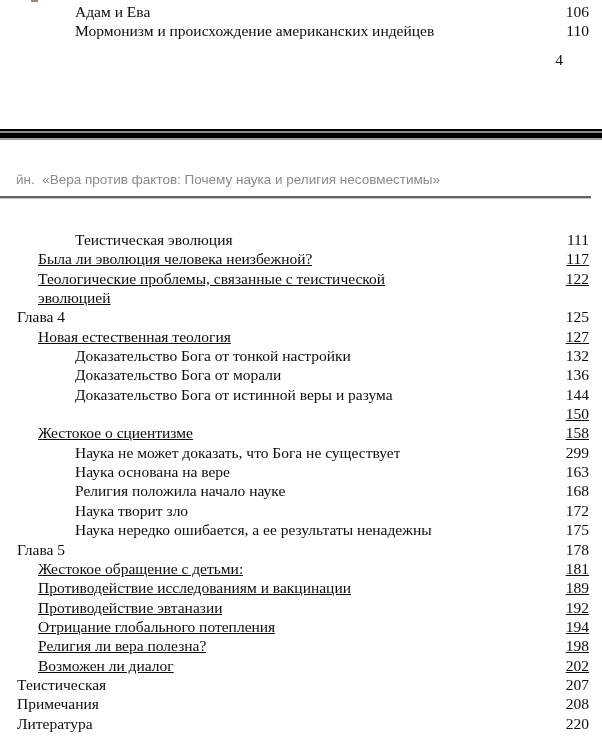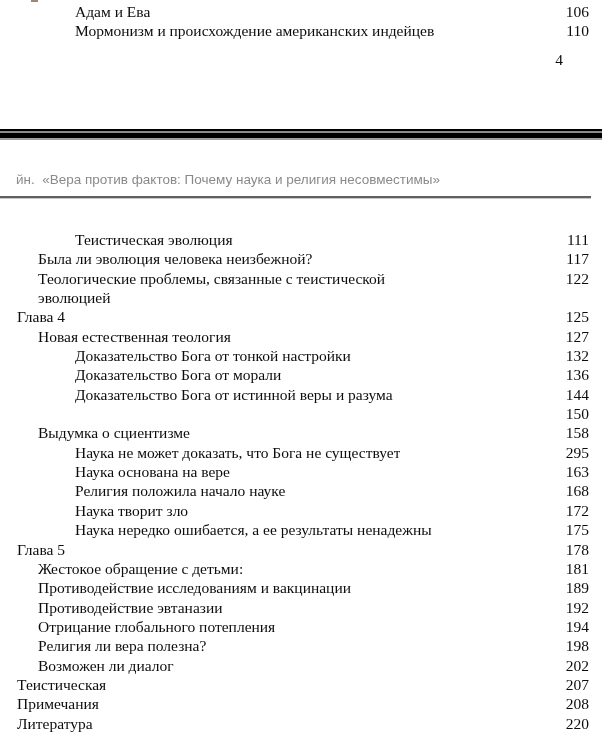--- a/index.html
+++ b/index.html
@@ -14,21 +14,21 @@
 
   
   .rows { position: absolute; left: 0; width: 602px; }
   .rows-prev { top: 2px; }
   .rows-main { top: 230px; }
   .row { display: flex; align-items: baseline; height: 19.35px; line-height: 19.35px;
          font-size: 15.5px; padding-right: 13px; }
   .row .t { white-space: nowrap; overflow: hidden; }
   .row .pg { margin-left: auto; padding-left: 8px; }
   .lvl0 { padding-left: 17px; }
-  .lvl1 { padding-left: 38px; }
+  .lvl1 { padding-left: 38px; text-decoration: underline; }
   .lvl2 { padding-left: 75px; }
 
   
   .pagefoot { position: absolute; top: 50px; right: 13px; font-size: 15.5px; line-height: 19.35px; }
 
   
   .sep { position: absolute; left: 0; top: 129px; width: 602px; }
   .sep .s1 { height: 2px; background: #000000; }
   .sep .s2 { height: 2px; background: #8c8c8c; }
   .sep .s3 { height: 5px; background: #000000; }
@@ -113,26 +113,26 @@
         <span class="pg">136</span>
       </div>
       <div class="row lvl2">
         <span class="t">Доказательство Бога от истинной веры и разума</span>
         <span class="pg">144</span>
       </div>
       <div class="row lvl1">
         <span class="pg">150</span>
       </div>
       <div class="row lvl1">
-        <span class="t">Выдумка о сциентизме</span>
+        <span class="t">Жестокое о сциентизме</span>
         <span class="pg">158</span>
       </div>
       <div class="row lvl2">
         <span class="t">Наука не может доказать, что Бога не существует</span>
-        <span class="pg">295</span>
+        <span class="pg">299</span>
       </div>
       <div class="row lvl2">
         <span class="t">Наука основана на вере</span>
         <span class="pg">163</span>
       </div>
       <div class="row lvl2">
         <span class="t">Религия положила начало науке</span>
         <span class="pg">168</span>
       </div>
       <div class="row lvl2">

